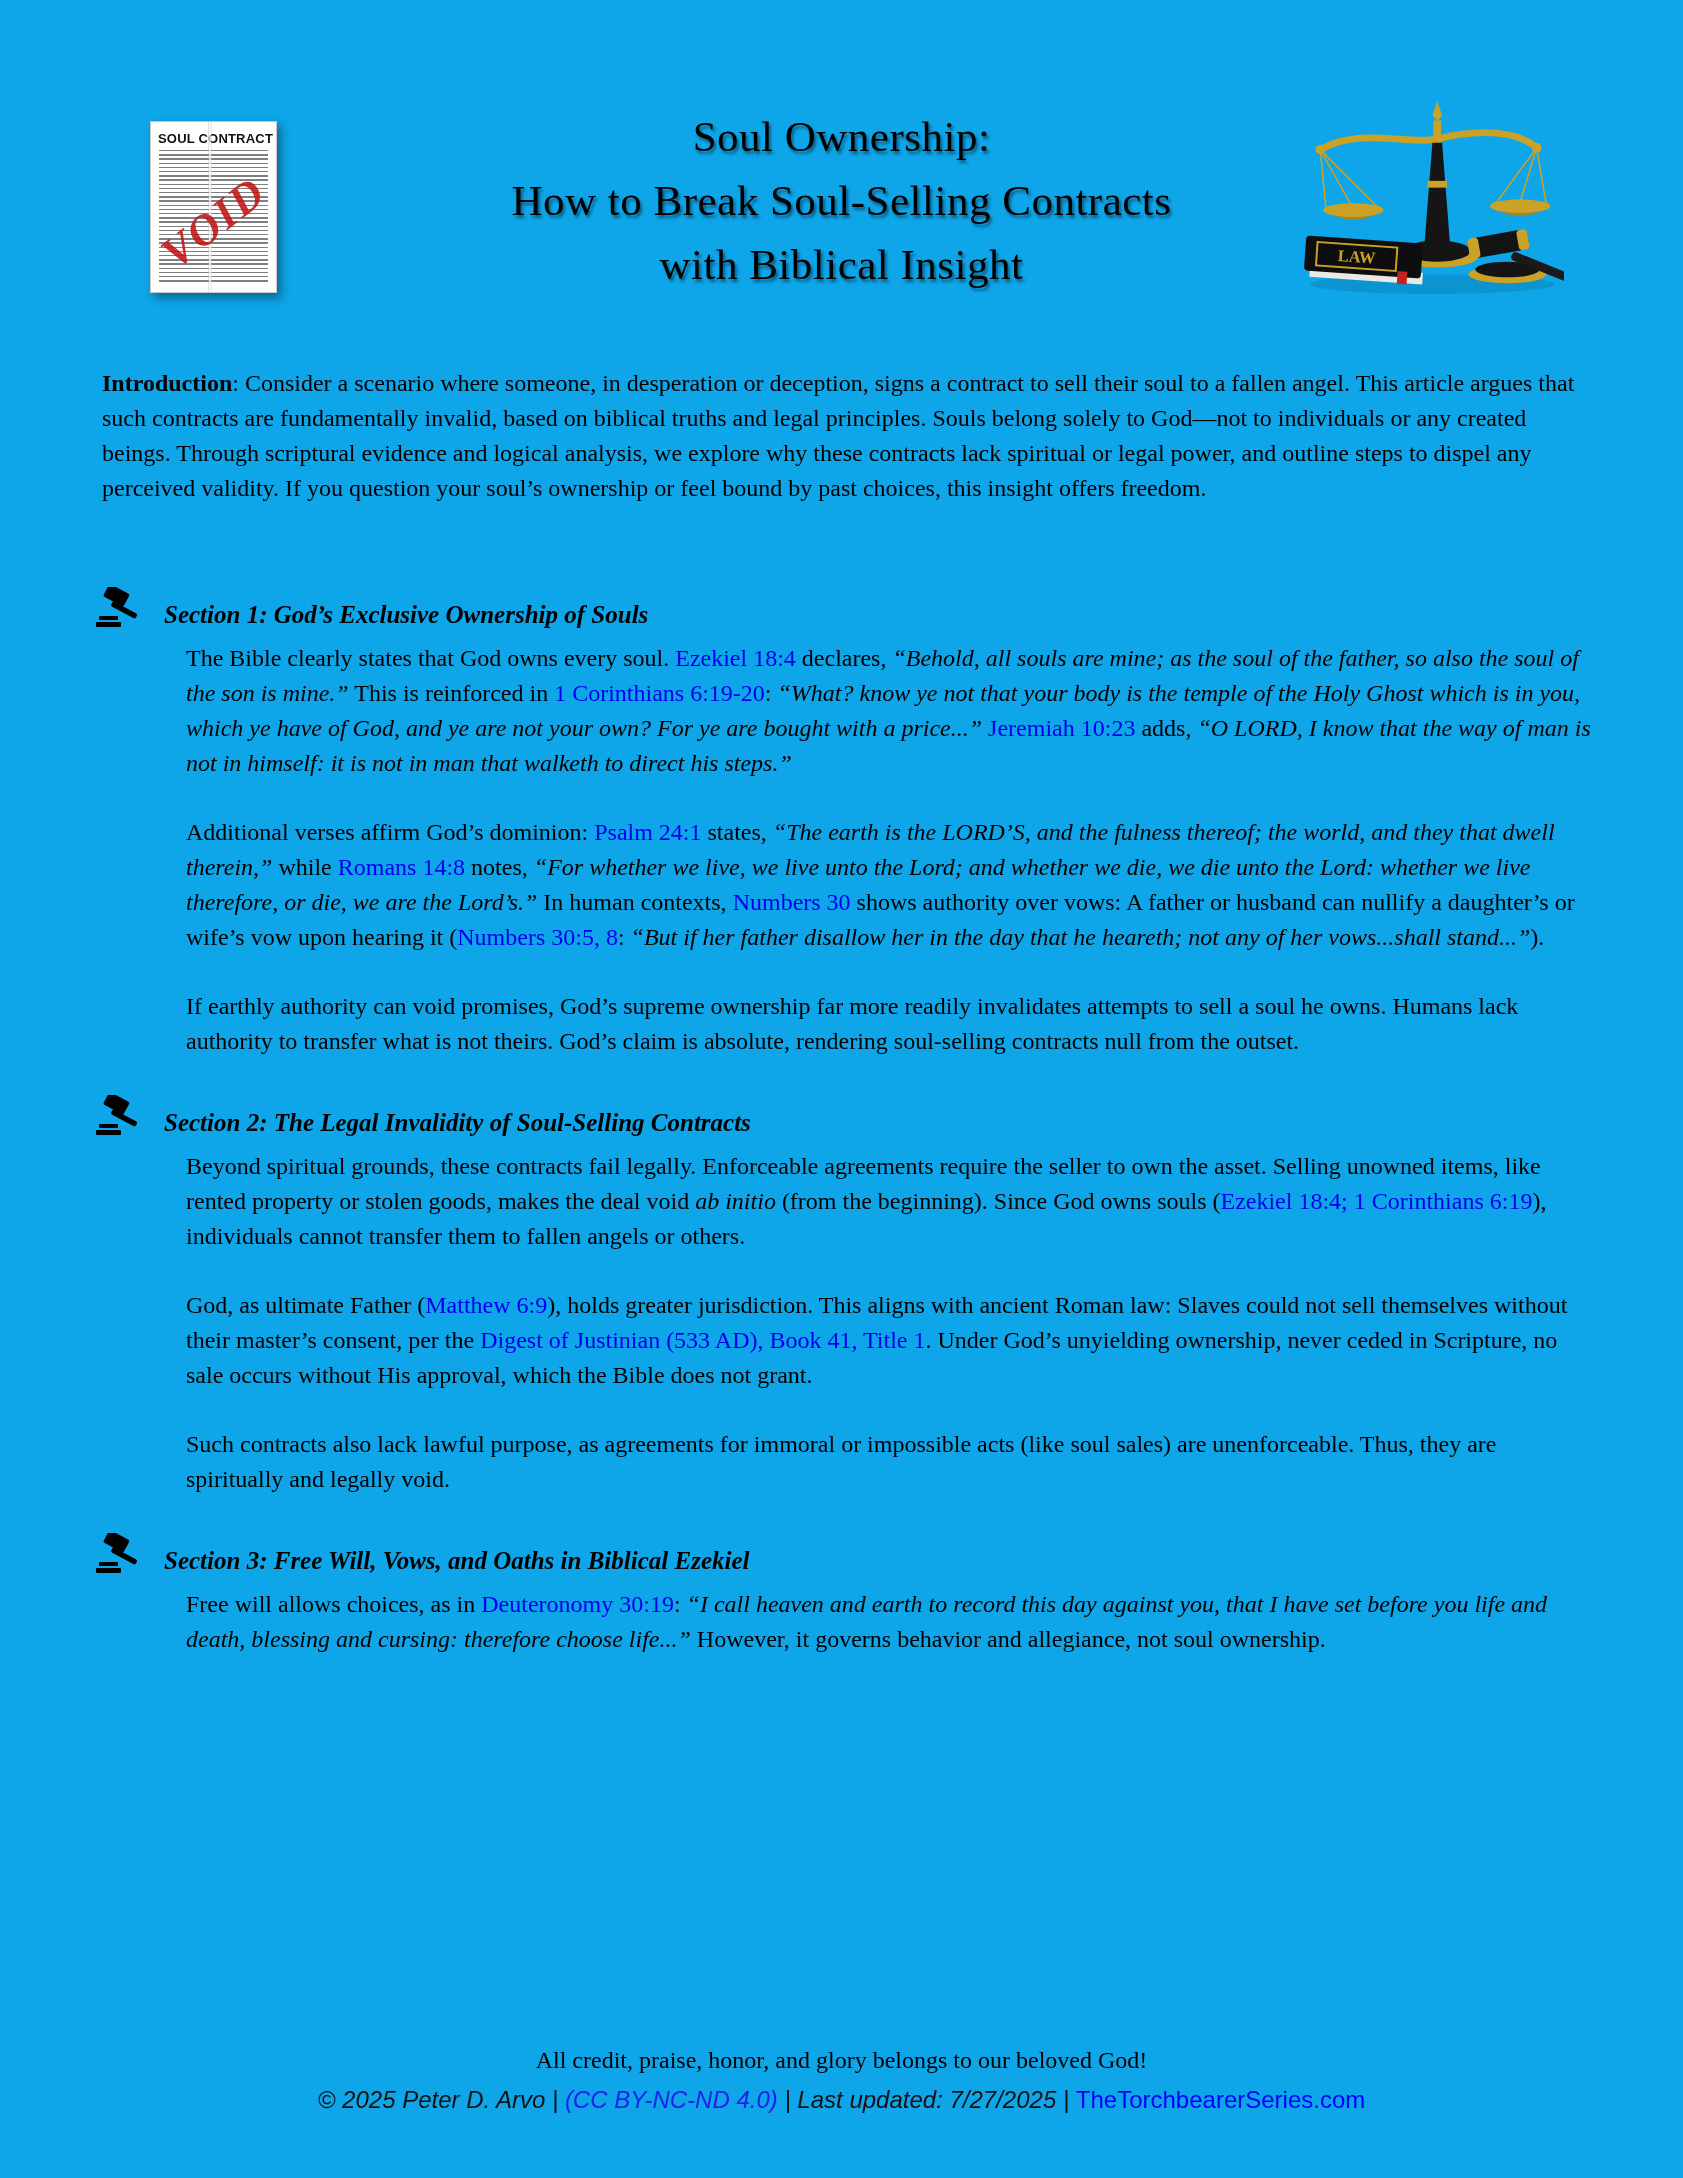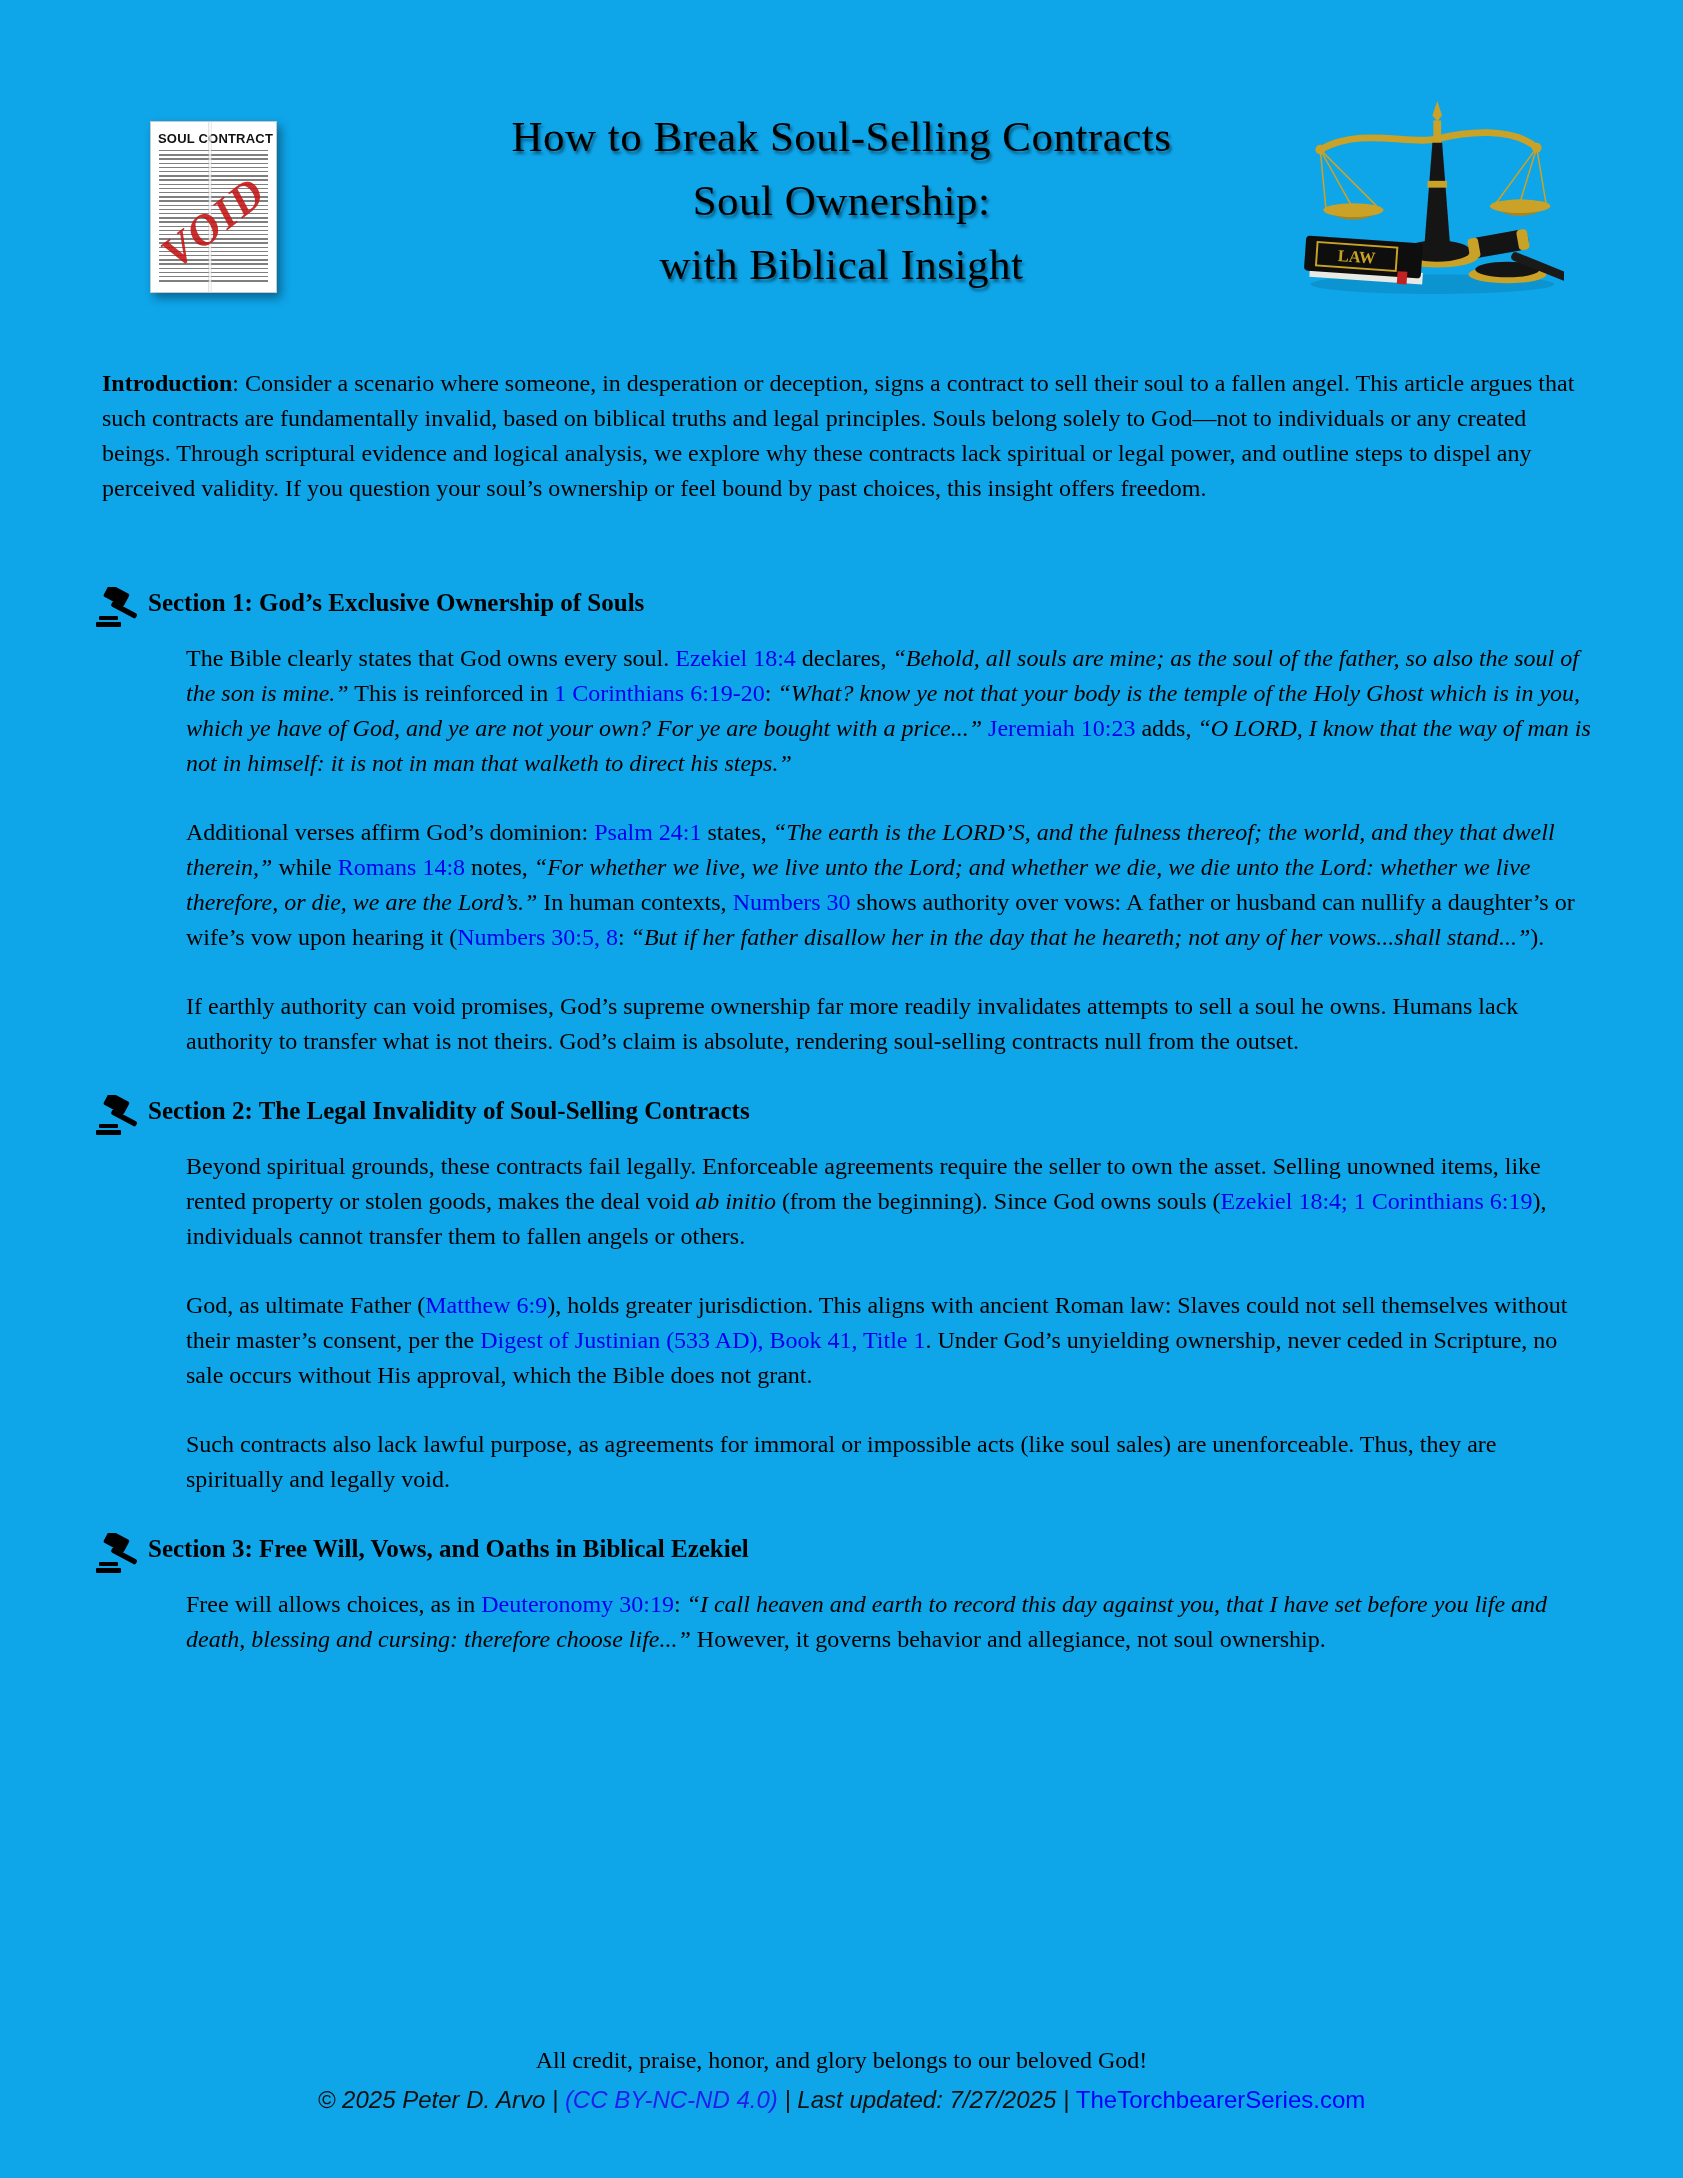--- a/index.html
+++ b/index.html
@@ -53,22 +53,23 @@
   .scales-art{position:absolute;right:119px;top:89px;width:273px;height:210px;}
 
   
   .doc-body{padding:0 94px;}
   .intro-p{
     margin:8px;padding-top:0;
     font-size:24px;line-height:35px;width:1497px;
   }
   .section{margin:0;}
   .section-heading{
-    display:flex;align-items:flex-start;gap:4px;
+    display:flex;align-items:flex-end;gap:20px;
     margin:79px 0 8px 2px;
+    font-style:italic;
   }
   .section-heading .gavel{flex:0 0 48px;margin-top:2px;}
   .section-heading h2{
     margin:0;font-size:25px;line-height:36px;font-weight:700;
     font-family:"Liberation Serif", serif;
   }
   .section.compact .section-heading{margin-top:12px;}
   .para{
     margin:0 0 34px 92px;width:1406px;
     font-size:24px;line-height:35px;
@@ -97,22 +98,22 @@
     <div class="contract-thumb">
       <div class="contract-sheet">
         <div class="contract-title">SOUL CONTRACT</div>
         <div class="contract-lines"></div>
         <div class="contract-fold"></div>
         <div class="contract-void">VOID</div>
       </div>
     </div>
 
     <h1 class="title">
+      <span class="title-line">Soul Ownership:</span>
       <span class="title-line">How to Break Soul-Selling Contracts</span>
-      <span class="title-line">Soul Ownership:</span>
       <span class="title-line">with Biblical Insight</span>
     </h1>
 
     <div class="scales-art">
       <svg width="273" height="210" viewBox="0 0 280 215" xmlns="http://www.w3.org/2000/svg">
 
         <ellipse cx="145" cy="200" rx="125" ry="10" fill="rgba(0,0,0,0.10)"></ellipse>
 
         <path d="M150 12 l5 15 -5 6 -5 -6 z" fill="#C9A227"></path>
 

